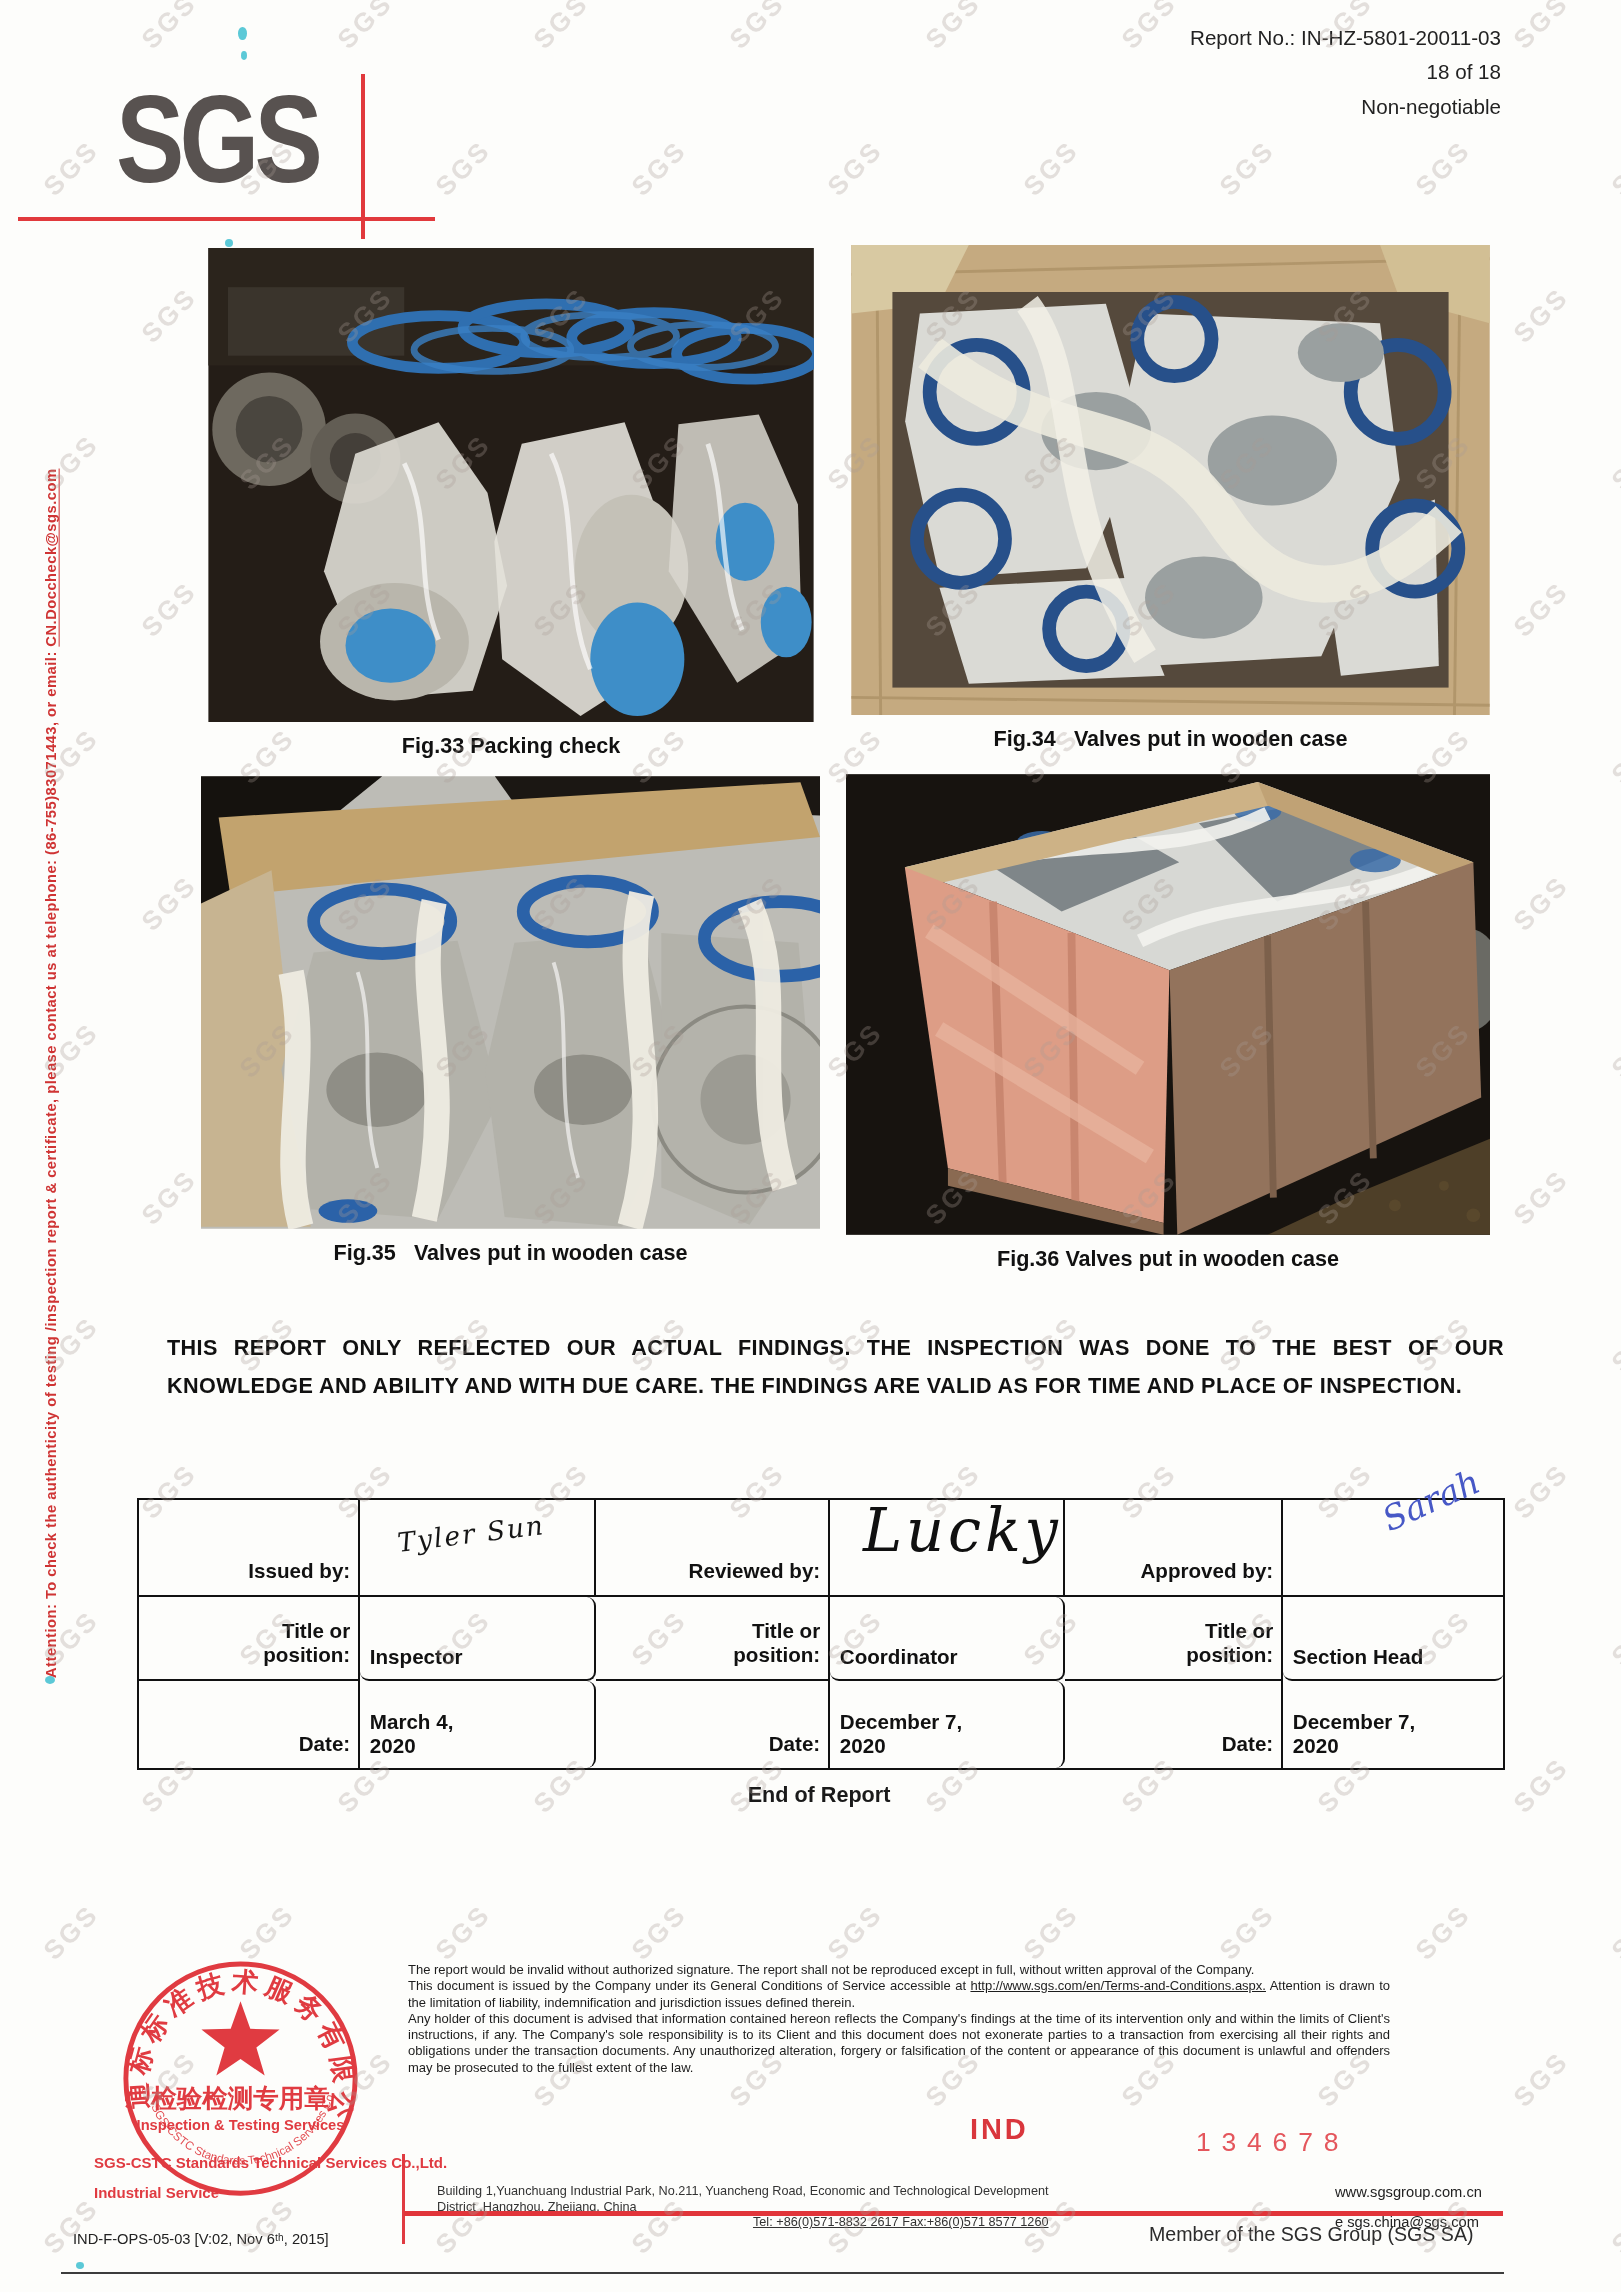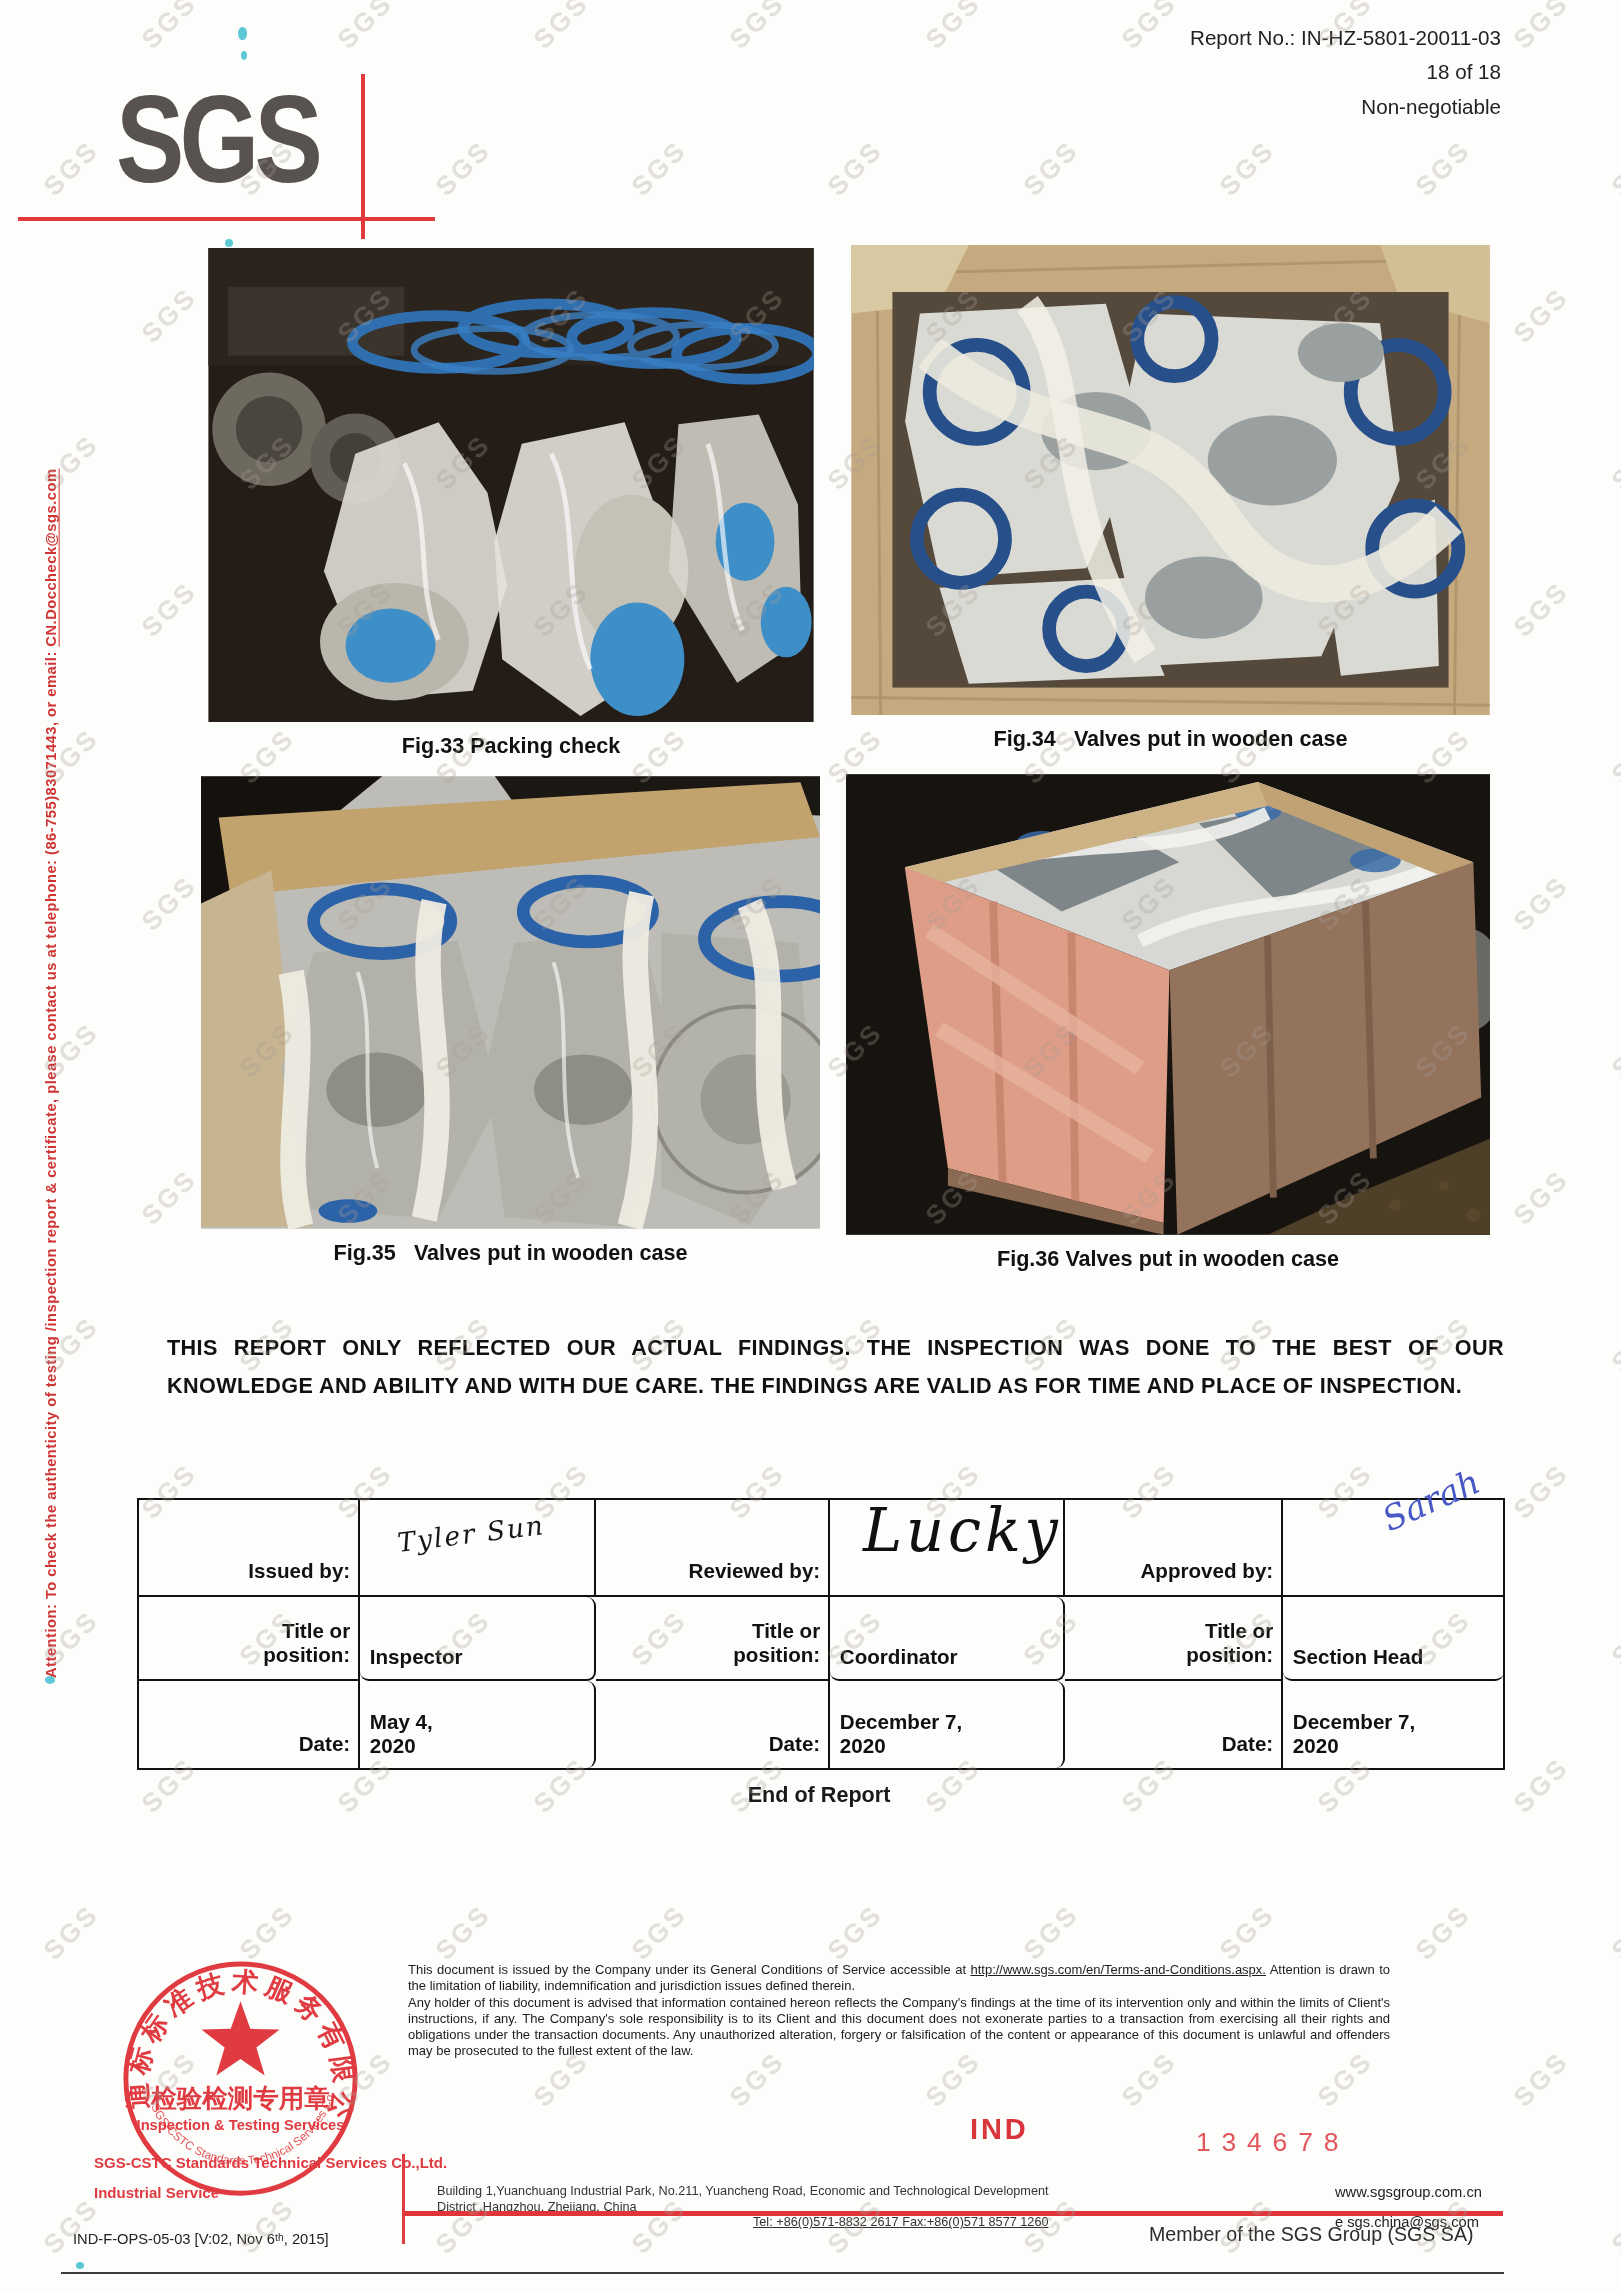--- a/index.html
+++ b/index.html
@@ -273,21 +273,21 @@
 position:</div>
     <div class="cell val">Inspector</div>
     <div class="cell lab preline">Title or
 position:</div>
     <div class="cell val">Coordinator</div>
     <div class="cell lab preline">Title or
 position:</div>
     <div class="cell val">Section Head</div>
 
     <div class="cell lab r3">Date:</div>
-    <div class="cell val r3 preline">May 4,
+    <div class="cell val r3 preline">March 4,
 2020</div>
     <div class="cell lab r3">Date:</div>
     <div class="cell val r3 preline">December 7,
 2020</div>
     <div class="cell lab r3">Date:</div>
     <div class="cell val r3 preline">December 7,
 2020</div>
   </div>
 
   <div class="endreport">End of Report</div>
@@ -305,20 +305,21 @@
     <text x="123" y="152" text-anchor="middle" font-size="26" font-weight="bold" fill="#e03b41">检验检测专用章</text>
     <text x="123" y="176" text-anchor="middle" font-size="15" font-weight="bold" fill="#e03b41">Inspection &amp; Testing Services</text>
     <text font-size="12" fill="#e03b41" opacity=".9">
       <textPath href="#arcBot" startOffset="4%">SGS-CSTC Standards Technical Services Co.,Ltd.</textPath>
     </text>
   </svg>
   <div class="stamp-line" style="top:2154px;">SGS-CSTC Standards Technical Services Co.,Ltd.</div>
   <div class="stamp-line" style="top:2184px;">Industrial Service</div>
 
   <div class="legal">
+    <div>The report would be invalid without authorized signature. The report shall not be reproduced except in full, without written approval of the Company.</div>
     <div><span>This document is issued by the Company under its General Conditions of Service accessible at </span><span class="url">http://www.sgs.com/en/Terms-and-Conditions.aspx.</span><span> Attention is drawn to the limitation of liability, indemnification and jurisdiction issues defined therein.</span></div>
     <div>Any holder of this document is advised that information contained hereon reflects the Company's findings at the time of its intervention only and within the limits of Client's instructions, if any.  The Company's sole responsibility is to its Client and this document does not exonerate parties to a transaction from exercising all their rights and obligations under the transaction documents. Any unauthorized alteration, forgery or falsification of the content or appearance of this document is unlawful and offenders may be prosecuted to the fullest extent of the law.</div>
   </div>
 
   <div class="ind">IND</div>
   <div class="stampno">134678</div>
 
   <div class="reg-v"></div>
   <div class="addr">
     <div>Building  1,Yuanchuang  Industrial  Park,  No.211,  Yuancheng  Road,  Economic  and  Technological  Development</div>

